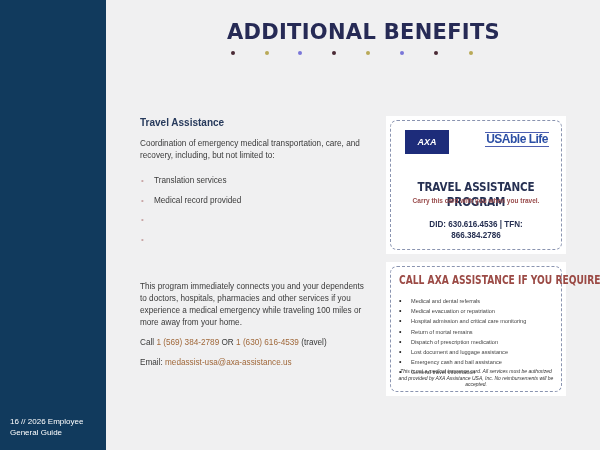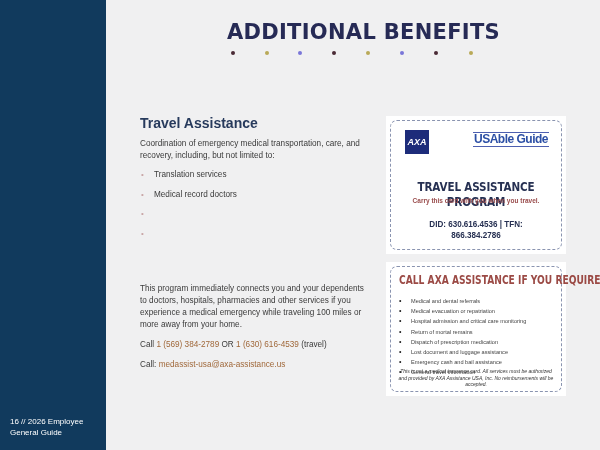--- a/index.html
+++ b/index.html
@@ -3,35 +3,35 @@
   <meta charset="utf-8">
   <style>
     html, body { margin:0; padding:0; }
     body { width:600px; height:450px; position:relative; overflow:hidden; background:#f0f0f1; font-family:"Liberation Sans", sans-serif; }
     .sidebar { position:absolute; left:0; top:0; width:106px; height:450px; background:#113a5d; }
     .footer { position:absolute; left:10px; top:416px; color:#ffffff; font-size:8px; line-height:11px; }
     .title { position:absolute; left:200px; top:20px; width:300px; text-align:right; font-size:21px; font-weight:bold; color:#262a55; letter-spacing:0.3px; font-family:"DejaVu Sans", sans-serif; }
     .dots { position:absolute; left:225px; top:51px; width:250px; height:6px; }
     .dot { position:absolute; width:4px; height:4px; border-radius:50%; top:0; }
     .main { position:absolute; left:140px; top:117px; width:225px; color:#3a3a3a; font-size:8.2px; line-height:12px; }
-    .section-title { font-weight:bold; color:#273a5c; font-size:14px; margin-bottom:9px; }
-    .intro { margin-bottom:7px; }
+    .section-title { font-weight:bold; color:#273a5c; font-size:10px; margin-bottom:9px; }
+    .intro { margin-bottom:13px; }
     ul.blist { list-style:none; padding:0; margin:0; }
     ul.blist li { position:relative; padding-left:14px; height:19.5px; }
     ul.blist li .b { position:absolute; left:1px; top:0; color:#c9a6a6; font-size:8px; }
-    .desc { margin-top:36px; }
+    .desc { margin-top:28px; }
     .more { margin-top:37px; }
     .call { margin-top:8px; }
     .email { margin-top:8px; }
     .link { color:#a0683a; }
     .card { position:absolute; background:#ffffff; }
     .card .inner { position:absolute; left:4px; top:4px; right:4px; bottom:4px; border:1px dashed #8a94b0; border-radius:7px; }
     .card1 { left:386px; top:116px; width:180px; height:138px; }
     .card2 { left:386px; top:262px; width:180px; height:134px; }
-    .axa-logo { position:absolute; left:14px; top:9px; width:24px; height:24px; background:#1d2c7a; color:#fff; font-weight:bold; font-size:9px; text-align:center; line-height:24px; font-style:italic; }
+    .axa-logo { position:absolute; left:14px; top:9px; width:44px; height:24px; background:#1d2c7a; color:#fff; font-weight:bold; font-size:9px; text-align:center; line-height:24px; font-style:italic; }
     .usable-logo { position:absolute; right:12px; top:11px; color:#2c4fa5; font-size:12px; font-weight:bold; letter-spacing:-0.5px; border-top:1.5px solid #4d5fb0; border-bottom:1.5px solid #4d5fb0; padding:0 1px; line-height:13px; }
     .prog-title { position:absolute; left:0; right:0; top:58px; text-align:center; font-size:13px; font-weight:bold; color:#263052; font-family:"DejaVu Sans", sans-serif; transform:scaleX(0.8); letter-spacing:-0.2px; }
     .carry { position:absolute; left:0; right:0; top:76px; text-align:center; font-size:6.5px; color:#9a4d4d; font-weight:bold; }
     .numbers { position:absolute; left:0; right:0; top:97px; text-align:center; font-size:9.5px; font-weight:bold; color:#263052; transform:scaleX(0.85); }
     .call-head { position:absolute; left:8px; right:4px; top:5px; font-size:12.5px; font-weight:bold; color:#9b4a45; font-family:"DejaVu Sans", sans-serif; transform:scaleX(0.73); transform-origin:left; white-space:nowrap; }
     ul.req { list-style:none; position:absolute; left:8px; top:29px; margin:0; padding:0; font-size:5.6px; color:#444; }
     ul.req li { position:relative; padding-left:12px; height:10.2px; line-height:10px; }
     ul.req li .b { position:absolute; left:0; top:0; color:#222; font-size:7px; }
     .disclaimer { position:absolute; left:6px; right:6px; top:101px; text-align:center; font-size:5px; font-style:italic; color:#333; line-height:6.5px; }
   </style>
@@ -55,37 +55,37 @@
   <span class="dot" style="left:175px;background:#7a76d8"></span>
   <span class="dot" style="left:209px;background:#4a2a35"></span>
   <span class="dot" style="left:244px;background:#b9a958"></span>
 </div>
 
 <div class="main">
   <div class="section-title">Travel Assistance</div>
   <div class="intro">Coordination of emergency medical transportation, care, and recovery, including, but not limited to:</div>
   <ul class="blist">
     <li><span class="b">•</span><span>Translation services</span></li>
-    <li><span class="b">•</span><span>Medical record doctors</span></li>
+    <li><span class="b">•</span><span>Medical record provided</span></li>
     <li><span class="b">•</span></li>
     <li><span class="b">•</span></li>
   </ul>
   <div class="desc">This program immediately connects you and your dependents to doctors, hospitals, pharmacies and other services if you experience a medical emergency while traveling 100 miles or more away from your home.</div>
   <div class="call">
     <span>Call </span><span class="link">1 (569) 384-2789</span><span> OR </span><span class="link">1 (630) 616-4539</span><span> (travel)</span>
   </div>
   <div class="email">
-    <span>Call: </span><span class="link">medassist-usa@axa-assistance.us</span>
+    <span>Email: </span><span class="link">medassist-usa@axa-assistance.us</span>
   </div>
 </div>
 
 <div class="card card1">
   <div class="inner">
     <div class="axa-logo">AXA</div>
-    <div class="usable-logo">USAble Guide</div>
+    <div class="usable-logo">USAble Life</div>
     <div class="prog-title">TRAVEL ASSISTANCE PROGRAM</div>
     <div class="carry">Carry this card with you when you travel.</div>
     <div class="numbers">DID: 630.616.4536  |  TFN: 866.384.2786</div>
   </div>
 </div>
 
 <div class="card card2">
   <div class="inner">
     <div class="call-head">CALL AXA ASSISTANCE IF YOU REQUIRE:</div>
     <ul class="req">

